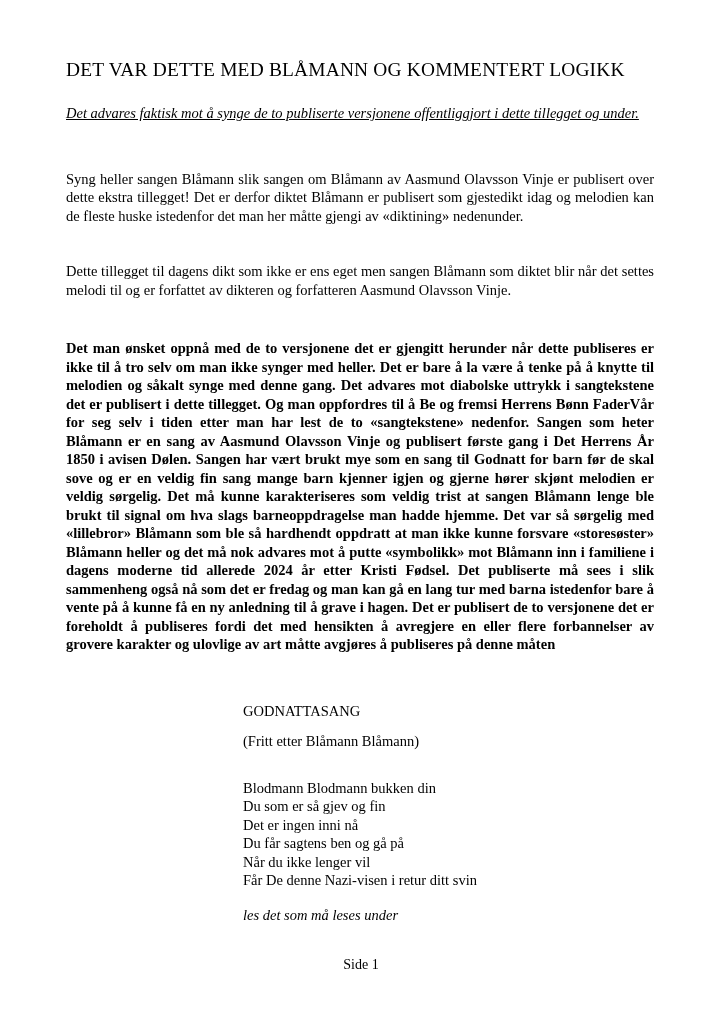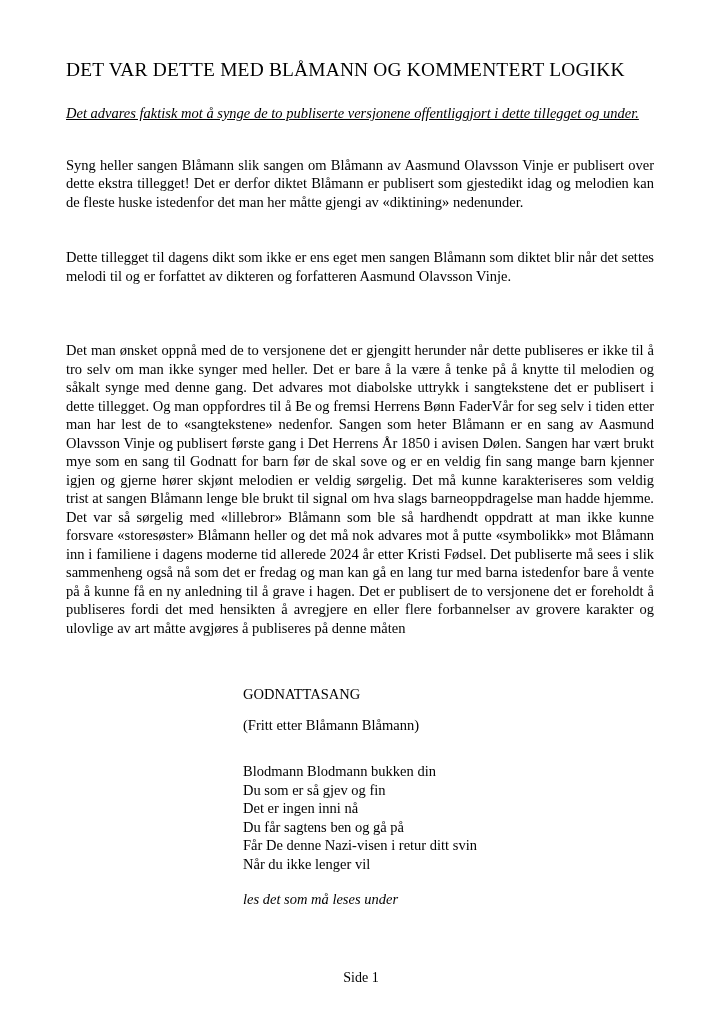--- a/index.html
+++ b/index.html
@@ -35,23 +35,23 @@
     font-style: italic;
     font-size: 14.5px;
     line-height: 18.5px;
     text-decoration: underline;
   }
   .para {
     font-size: 14.5px;
     line-height: 18.5px;
     text-align: justify;
   }
-  .para-1 { margin-top: 33px; }
+  .para-1 { margin-top: 47px; }
   .para-2 { margin-top: 37px; }
-  .para-3 { margin-top: 56px; }
+  .para-3 { margin-top: 40px; font-weight: bold; }
   .poem {
     margin-left: 177px;
     margin-top: 48px;
     font-size: 14.5px;
     line-height: 18.5px;
   }
   .poem-heading {
   }
   .poem-attribution {
     margin-top: 12px;
@@ -72,21 +72,20 @@
     white-space: nowrap;
   }
   .footer {
     position: absolute;
     top: 956px;
     left: 0;
     width: 722px;
     text-align: center;
     font-size: 14px;
     line-height: 18px;
-    margin-top: 13px;
   }
 </style>
 </head>
 <body>
 
 <div class="page">
   <div class="content">
 
     <h1 class="doc-title">DET VAR DETTE MED BLÅMANN OG KOMMENTERT LOGIKK</h1>
 
@@ -100,22 +99,22 @@
 
     <div class="poem">
       <div class="poem-heading">GODNATTASANG</div>
       <div class="poem-attribution">(Fritt etter Blåmann Blåmann)</div>
 
       <div class="verse">
         <div class="verse-line">Blodmann Blodmann bukken din</div>
         <div class="verse-line">Du som er så gjev og fin</div>
         <div class="verse-line">Det er ingen inni nå</div>
         <div class="verse-line">Du får sagtens ben og gå på</div>
+        <div class="verse-line">Når du ikke lenger vil</div>
         <div class="verse-line">Får De denne Nazi-visen i retur ditt svin</div>
-        <div class="verse-line">Når du ikke lenger vil</div>
       </div>
 
       <div class="closing">
         <div class="closing-line">les det som må leses under</div>
       </div>
     </div>
 
   </div>
 
   <div class="footer">Side 1</div>

